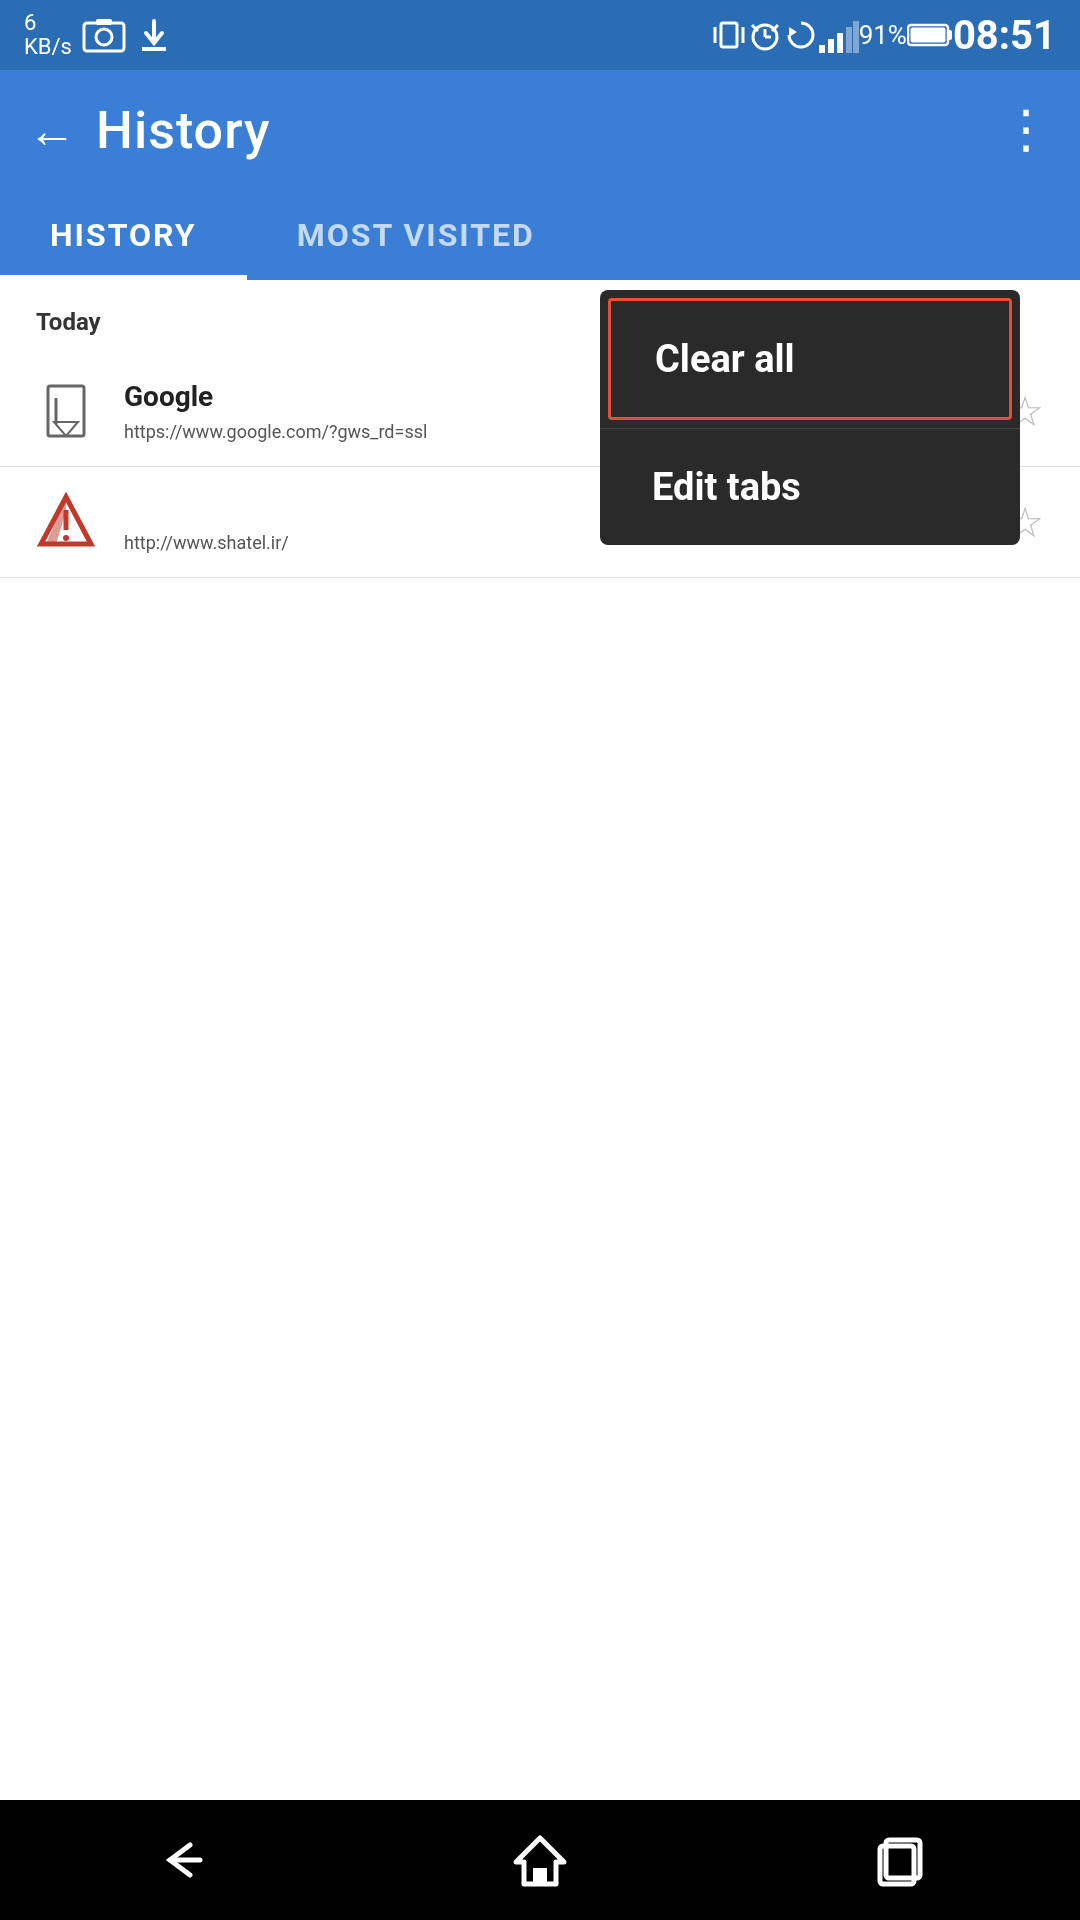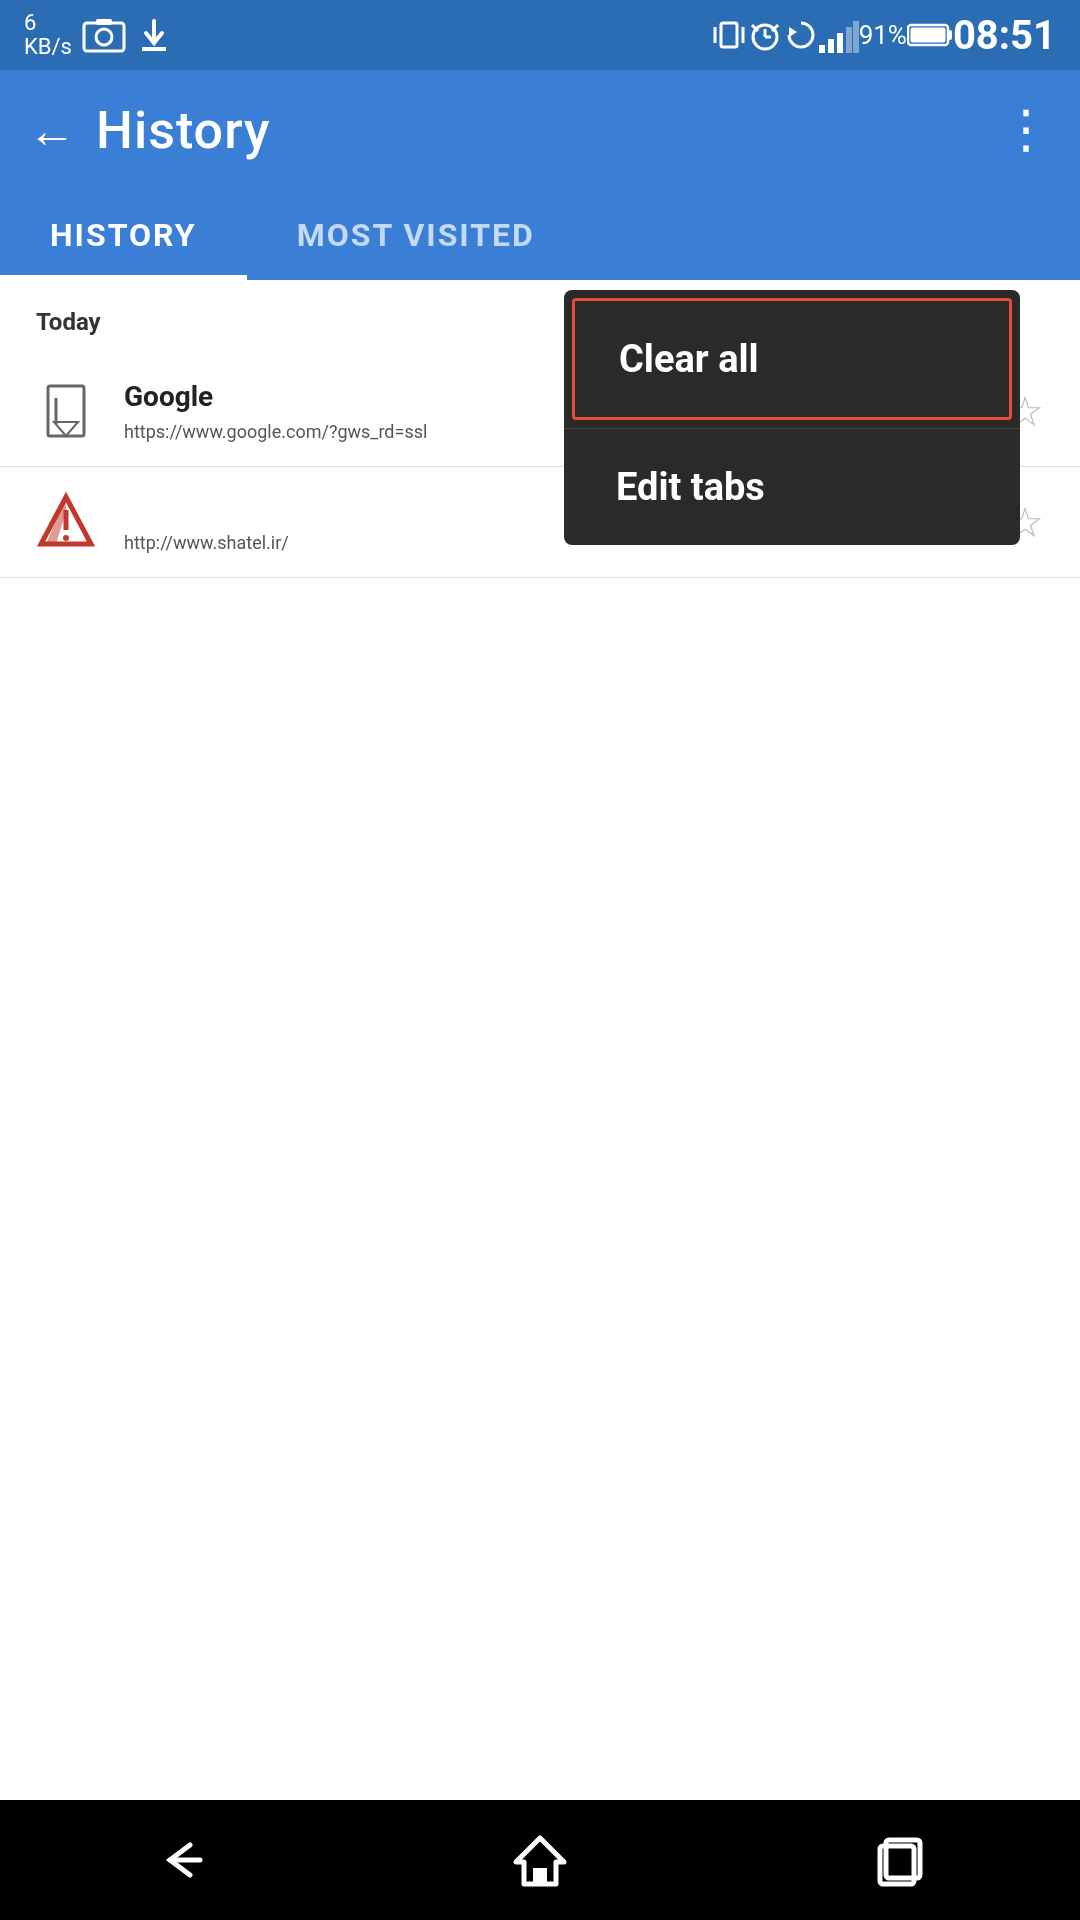--- a/index.html
+++ b/index.html
@@ -192,21 +192,21 @@
       color: #bbb;
       font-size: 42px;
       flex-shrink: 0;
     }
 
     
     .context-menu {
       position: absolute;
       top: 10px;
       right: 60px;
-      width: 456px;
+      width: 420px;
       background: #2a2a2a;
       border-radius: 8px;
       z-index: 100;
       overflow: hidden;
     }
 
     .menu-item {
       padding: 36px 52px;
       color: #fff;
       font-size: 38px;

